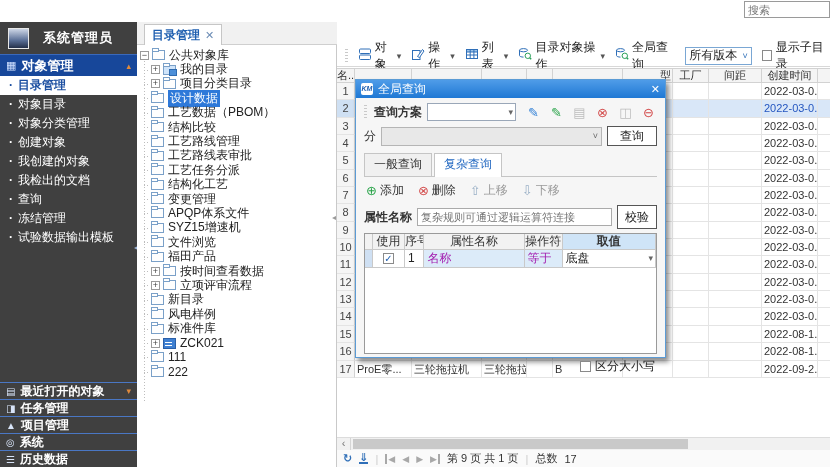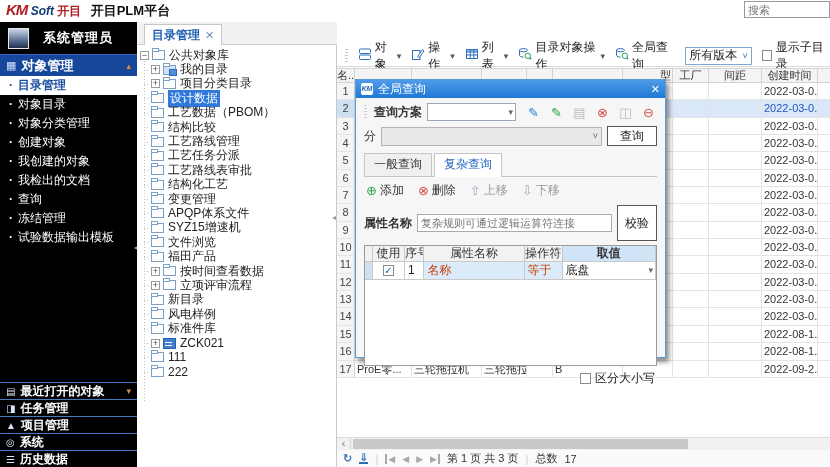--- a/index.html
+++ b/index.html
@@ -8,21 +8,21 @@
   
   #topbar { position:absolute; left:0; top:0; width:830px; height:22px; background:#fff; }
   #logo { position:absolute; left:6px; top:1px; white-space:nowrap; }
   .logo-km { color:#b01e23; font-weight:bold; font-style:italic; font-size:15px; letter-spacing:-1px; }
   .logo-soft { color:#123a7a; font-weight:bold; font-style:italic; font-size:12px; }
   .logo-kaimu { color:#b01e23; font-weight:bold; font-size:12px; }
   .logo-title { color:#111; font-weight:bold; font-size:13px; margin-left:6px; }
   #search { position:absolute; right:0; top:1px; width:86px; height:17px; border:1px solid #9a9a9a;
     font-size:11px; color:#888; padding:0 3px; background:#fff; }
   
-  #sidebar { position:absolute; left:0; top:22px; width:137px; height:445px; background:#000000; color:#fff; }
+  #sidebar { position:absolute; left:0; top:22px; width:137px; height:445px; background:#404040; color:#fff; }
   #user-row { height:32px; display:flex; align-items:center; padding:0 8px; }
   #avatar { width:21px; height:21px; background:linear-gradient(#cdd6e6,#5a6f96 60%,#24304a);
     border:1px solid #e8e8e8; margin-right:14px; }
   #user-name { font-weight:bold; font-size:13px; letter-spacing:1px; }
   .side-sec-head { height:22px; display:flex; align-items:center; padding:0 6px;
     background:#17479a; border-top:1px solid #3a69bb; font-weight:bold; font-size:13px; position:relative; }
   .side-sec-head .sec-icon { margin-right:5px; font-size:11px; color:#cfe0ff; }
   .sec-arrow { position:absolute; right:6px; color:#e08a3c; font-size:9px; }
   .side-item { height:19px; line-height:19px; padding-left:18px; position:relative; cursor:default; font-size:12px; }
   .side-item::before { content:"·"; position:absolute; left:9px; font-weight:bold; }
@@ -130,44 +130,38 @@
   #dlg-tabs { display:flex; margin:7px 8px 0 8px; border-bottom:1px solid #c5c5c5; gap:2px; }
   .dlg-tab { padding:2px 9px 3px 9px; border:1px solid #c5c5c5; border-bottom:none; background:#f0f0f0;
     font-size:12px; color:#333; }
   .dlg-tab.active { background:#fff; color:#1f66c0; margin-bottom:-1px; padding-bottom:4px; }
   #dlg-actions { display:flex; align-items:center; gap:14px; margin:5px 8px 0 10px; }
   .act { display:flex; align-items:center; gap:3px; font-size:12px; color:#333; }
   .act .ic { font-size:13px; }
   .act.gray { color:#9a9a9a; }
   .ic.green { color:#2aa44a; } .ic.red { color:#d34a4a; } .ic.dim { color:#9ab0c6; }
   #rule-input { flex:1; height:18px; border:1px solid #aaa; background:#fff; font-size:11px; padding:0 3px; color:#999; }
-  .dlg-btn.small { padding:0 7px; height:36px; }
+  .dlg-btn.small { padding:0 7px; height:24px; }
   #dlg-grid { margin:4px 8px 0 8px; border:1px solid #9a9a9a; background:#fff; height:121px; overflow:hidden; }
   .g-row { display:flex; }
   .g-cell { border-right:1px solid #c9c9c9; border-bottom:1px solid #c9c9c9; font-size:12px;
     overflow:hidden; white-space:nowrap; }
   .g-head .g-cell { background:#f2f2f2; text-align:center; height:16px; line-height:15px; color:#333; }
   .g-head .g-cell.val-h { background:#cfe4f7; font-weight:bold; }
   .g-data .g-cell { height:18px; line-height:17px; }
   .g-cell.sel { background:#cfe0f3; }
-  .g-cell.blue { color:#c2410c; background:#dcebf9; padding-left:3px; }
+  .g-cell.blue { color:#a21caf; background:#dcebf9; padding-left:3px; }
   .g-cell.center { text-align:center; }
   #val-combo { display:flex; align-items:flex-start; justify-content:space-between; padding:0 2px 0 3px; }
   #case-row { display:flex; justify-content:flex-end; align-items:center; gap:4px; margin:4px 10px 0 0; font-size:12px; }
 </style>
 </head>
 <body>
 
 <div id="topbar">
-  <div id="logo">
-    <span class="logo-km">KM</span>
-    <span class="logo-soft">Soft</span>
-    <span class="logo-kaimu">开目</span>
-    <span class="logo-title">开目PLM平台</span>
-  </div>
   <input id="search" placeholder="搜索" style="">
 </div>
 
 <div id="sidebar">
   <div id="user-row">
     <div id="avatar"></div>
     <span id="user-name">系统管理员</span>
   </div>
   <div class="side-sec-head">
     <span class="sec-icon">▦</span>
@@ -247,25 +241,25 @@
       <div class="tree-item l1">
         <span class="tree-ico folder"></span>
         <span class="tree-label">结构比较</span>
       </div>
       <div class="tree-item l1">
         <span class="tree-ico folder"></span>
         <span class="tree-label">工艺路线管理</span>
       </div>
       <div class="tree-item l1">
         <span class="tree-ico folder"></span>
+        <span class="tree-label">工艺路线表审批</span>
+      </div>
+      <div class="tree-item l1">
+        <span class="tree-ico folder"></span>
         <span class="tree-label">工艺任务分派</span>
-      </div>
-      <div class="tree-item l1">
-        <span class="tree-ico folder"></span>
-        <span class="tree-label">工艺路线表审批</span>
       </div>
       <div class="tree-item l1">
         <span class="tree-ico folder"></span>
         <span class="tree-label">结构化工艺</span>
       </div>
       <div class="tree-item l1">
         <span class="tree-ico folder"></span>
         <span class="tree-label">变更管理</span>
       </div>
       <div class="tree-item l1">
@@ -624,21 +618,21 @@
     <div class="thumb"></div>
   </div>
   <div id="pager">
     <span class="pg-ic">↻</span>
     <span class="pg-ic u">⇓</span>
     <span class="pg-sep">|</span>
     <span class="pg-nav bar">◀</span>
     <span class="pg-nav">◀</span>
     <span class="pg-nav">▶</span>
     <span class="pg-nav bar2">▶</span>
-    <span>第 1 页 共 3 页</span>
+    <span>第 9 页 共 1 页</span>
     <span class="pg-sep">|</span>
     <span>总数</span>
     <span>17</span>
   </div>
 </div>
 
 <div id="dialog">
   <div id="dlg-title">
     <span id="dlg-logo">KM</span>
     <span>全局查询</span>

